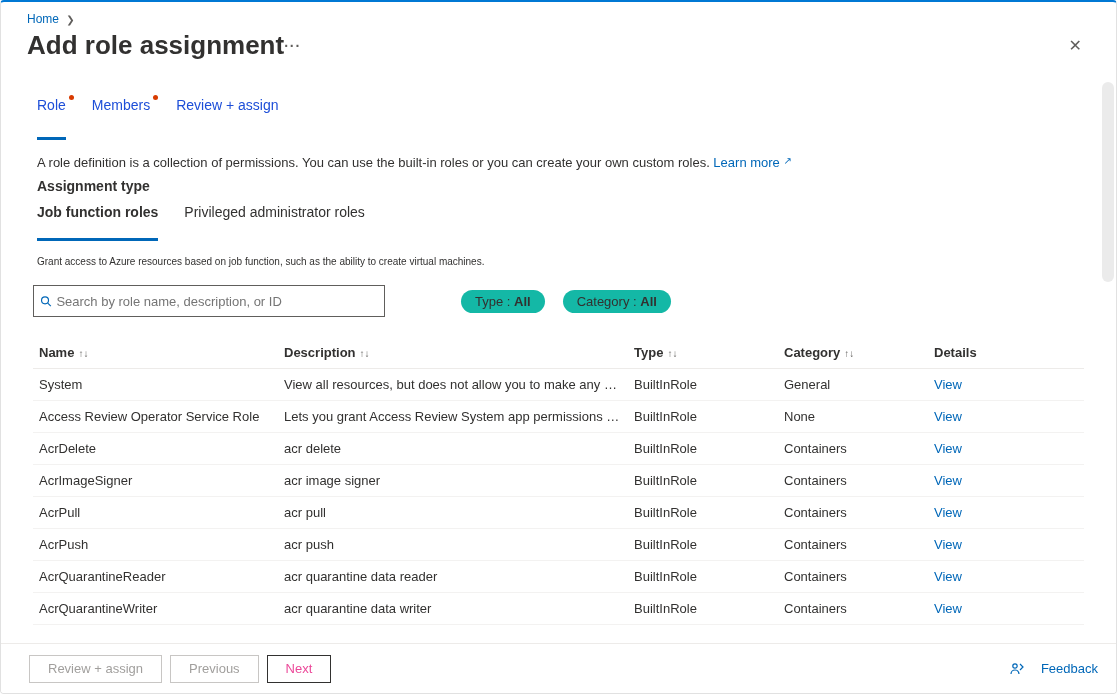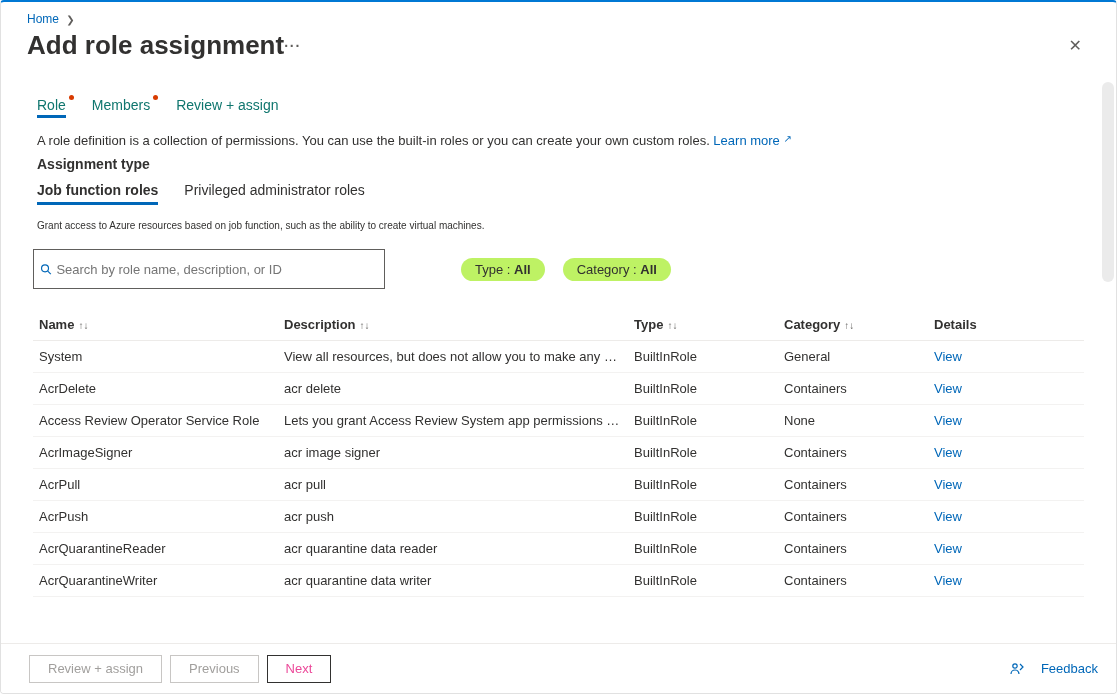--- a/index.html
+++ b/index.html
@@ -6,36 +6,36 @@
   body { background: #fff; color: #323130; font-size: 13px; width: 1117px; height: 694px; overflow: hidden; position: relative; border: 1px solid #e1e1e1; border-top: 2px solid #0078d4; border-radius: 4px;}
   .scrollbar-fake { position:absolute; right:2px; top:80px; width:12px; height:200px; background:#ccc; border-radius:6px; opacity:0.4;}
   .breadcrumb { padding: 10px 8px 0 26px; font-size: 12px; }
   .breadcrumb a { color: #0067b8; text-decoration: none; }
   .chev { color: #605e5c; margin: 0 4px; font-size:10px;}
   .header { display:flex; align-items:center; justify-content:space-between; padding: 4px 30px 6px 26px;}
   .title { font-size: 26px; font-weight: 600; display:flex; align-items:center; }
   .more { color:#605e5c; font-size:14px; letter-spacing:1px;}
   .close { font-size:16px; color:#605e5c; cursor:pointer; padding:4px;}
   .steptabs { display:flex; gap:26px; border-bottom:1px solid transparent; padding: 30px 0 0 36px; font-size:14px;}
-  .steptab { color:#0f766e; padding-bottom:2px; cursor:pointer; position:relative;}
+  .steptab { color:#1d4ed8; padding-bottom:24px; cursor:pointer; position:relative;}
   .steptab.active { border-bottom:3px solid #0067b8; font-weight:400;}
   .dot { width:5px; height:5px; background:#d83b01; border-radius:50%; position:absolute; top:-2px; right:-8px;}
   .desc { padding: 14px 0 4px 36px; font-size:13px; color:#323130;}
   .desc a{ color:#0067b8; text-decoration:none;}
   .ext { font-size:10px; vertical-align:top;}
   .subhead { padding: 4px 0 10px 36px; font-size:14px;font-weight:bold;}
   .subtabs { display:flex; gap:26px; border-bottom:1px solid transparent; padding-left:36px; font-size:14px;}
-  .subtab { padding-bottom:4px; cursor:pointer; color:#323130;}
+  .subtab { padding-bottom:18px; cursor:pointer; color:#323130;}
   .subtab.active { border-bottom:3px solid #0067b8; font-weight:600; color:#323130;}
   .helper { padding: 14px 0 18px 36px; font-size:10px;}
   .filters { display:flex; align-items:center; gap:18px; padding: 0 0 8px 32px;}
-  .search { display:flex; align-items:center; border:1px solid #605e5c; width:352px; height:40px; padding:0 6px;}
+  .search { display:flex; align-items:center; border:1px solid #605e5c; width:352px; height:32px; padding:0 6px;}
   .search svg{width:13px;height:13px;margin-right:4px;}
   .search input{ border:none; outline:none; font-size:13px; width:100%; }
-  .pill { background:#bef264; border-radius:14px; padding:4px 14px; font-size:13px; color:#323130; cursor:pointer;}
+  .pill { background:#14b8a6; border-radius:14px; padding:4px 14px; font-size:13px; color:#323130; cursor:pointer;}
   .pill b{font-weight:600;}
   .table { width: calc(100% - 64px); margin: 12px 0 0 32px; border-collapse: collapse; font-size:13px;}
   .table th { text-align:left; font-weight:600; padding:8px 6px; border-bottom:1px solid #edebe9;}
   .sort { font-size:10px; color:#605e5c; margin-left:4px;}
   .table td { padding:8px 6px; border-bottom:1px solid #f3f2f1; white-space:nowrap; overflow:hidden; text-overflow:ellipsis;}
   .col-name{width:245px;}
   .col-desc{width:350px; max-width:350px;}
   .col-type{width:150px;}
   .col-cat{width:150px;}
   .viewlink{ color:#0067b8; text-decoration:none; cursor:pointer;}
@@ -112,31 +112,31 @@
   </thead>
   <tbody id="tbody">
       <tr>
         <td class="col-name">System</td>
         <td class="col-desc">View all resources, but does not allow you to make any ch…</td>
         <td class="col-type">BuiltInRole</td>
         <td class="col-cat">General</td>
         <td><a class="viewlink">View</a></td>
       </tr>
       <tr>
+        <td class="col-name">Access Review Operator Service Role</td>
+        <td class="col-desc">Lets you grant Access Review System app permissions to …</td>
+        <td class="col-type">BuiltInRole</td>
+        <td class="col-cat">None</td>
+        <td><a class="viewlink">View</a></td>
+      </tr>
+      <tr>
         <td class="col-name">AcrDelete</td>
         <td class="col-desc">acr delete</td>
         <td class="col-type">BuiltInRole</td>
         <td class="col-cat">Containers</td>
-        <td><a class="viewlink">View</a></td>
-      </tr>
-      <tr>
-        <td class="col-name">Access Review Operator Service Role</td>
-        <td class="col-desc">Lets you grant Access Review System app permissions to …</td>
-        <td class="col-type">BuiltInRole</td>
-        <td class="col-cat">None</td>
         <td><a class="viewlink">View</a></td>
       </tr>
       <tr>
         <td class="col-name">AcrImageSigner</td>
         <td class="col-desc">acr image signer</td>
         <td class="col-type">BuiltInRole</td>
         <td class="col-cat">Containers</td>
         <td><a class="viewlink">View</a></td>
       </tr>
       <tr>

